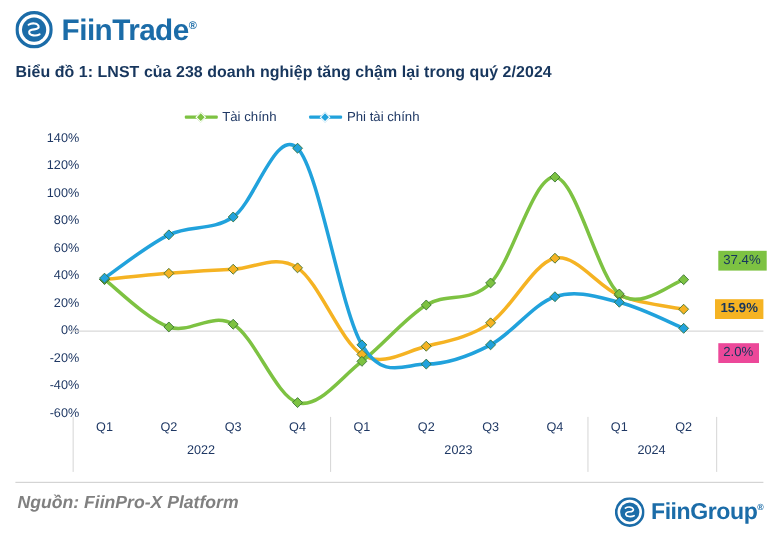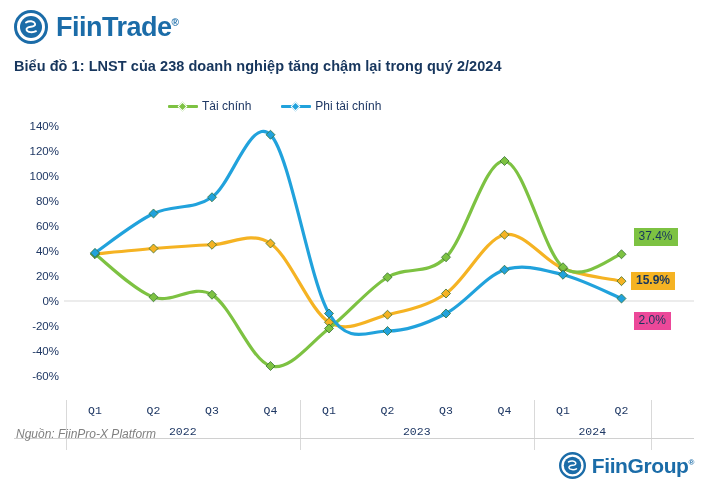--- a/index.html
+++ b/index.html
@@ -41,47 +41,47 @@
     position: absolute; left: 0; top: 5px; width: 30px; height: 2.6px;
     display: block; border-radius: 1px;
   }
   .legend-swatch b {
     position: absolute; left: 11px; top: 2.5px;
     width: 7px; height: 7px; transform: rotate(45deg);
     display: block; border: 1px solid #fff;
   }
   
   .plot-wrap { position: absolute; left: 0; top: 112px; width: 708px; height: 272px; }
-  .ylabels { position: absolute; left: 3px; top: 0; width: 62px; height: 272px; }
+  .ylabels { position: absolute; left: 16px; top: 0; width: 62px; height: 272px; }
   .ylabel {
     position: absolute; right: 6px; font-size: 11.5px; color: #1F3864;
     transform: translateY(-50%); white-space: nowrap;
   }
   svg.plot { position: absolute; left: 0; top: 0; }
   
-  .xaxis { position: absolute; left: 0; top: 400px; width: 708px; height: 50px; font-family: Liberation Mono, monospace; }
+  .xaxis { position: absolute; left: 0; top: 379px; width: 708px; height: 50px; }
   .xtick {
     position: absolute; top: 4px; font-size: 11.5px; color: #1F3864;
     transform: translateX(-50%); white-space: nowrap;
   }
   .ygroup {
     position: absolute; top: 25px; font-size: 11.5px; color: #1F3864;
     transform: translateX(-50%); white-space: nowrap;
   }
   .sep { position: absolute; width: 1px; background: #d9d9d9; }
   
   .endlabel {
     position: absolute; font-size: 12px; padding: 2px 5px 3px 5px;
-    white-space: nowrap; line-height: 1.05;
+    white-space: nowrap; line-height: 1.05; margin-left: 19px;
   }
   
   .footer-rule { position: absolute; left: 14px; top: 438px; width: 680px; height: 1px; background: #d0d0d0; }
   .footnotes {
-    position: absolute; left: 16px; top: 426px;
-    font-size: 12px; font-style: italic; color: #808080; line-height: 1.45;
+    position: absolute; left: 16px; top: 446px;
+    font-size: 16px; font-style: italic; color: #808080; line-height: 1.45; font-weight: bold;
   }
   .fg-logo {
     position: absolute; right: 14px; top: 452px;
     display: flex; align-items: center; gap: 6px;
   }
   .fg-mark { width: 27px; height: 27px; flex: 0 0 27px; }
   .fg-text { font-size: 21px; font-weight: bold; color: #1B6CA8; letter-spacing: -0.4px; line-height: 1; }
   .fg-text .reg { font-size: 8px; vertical-align: super; }
 </style>
 </head>

